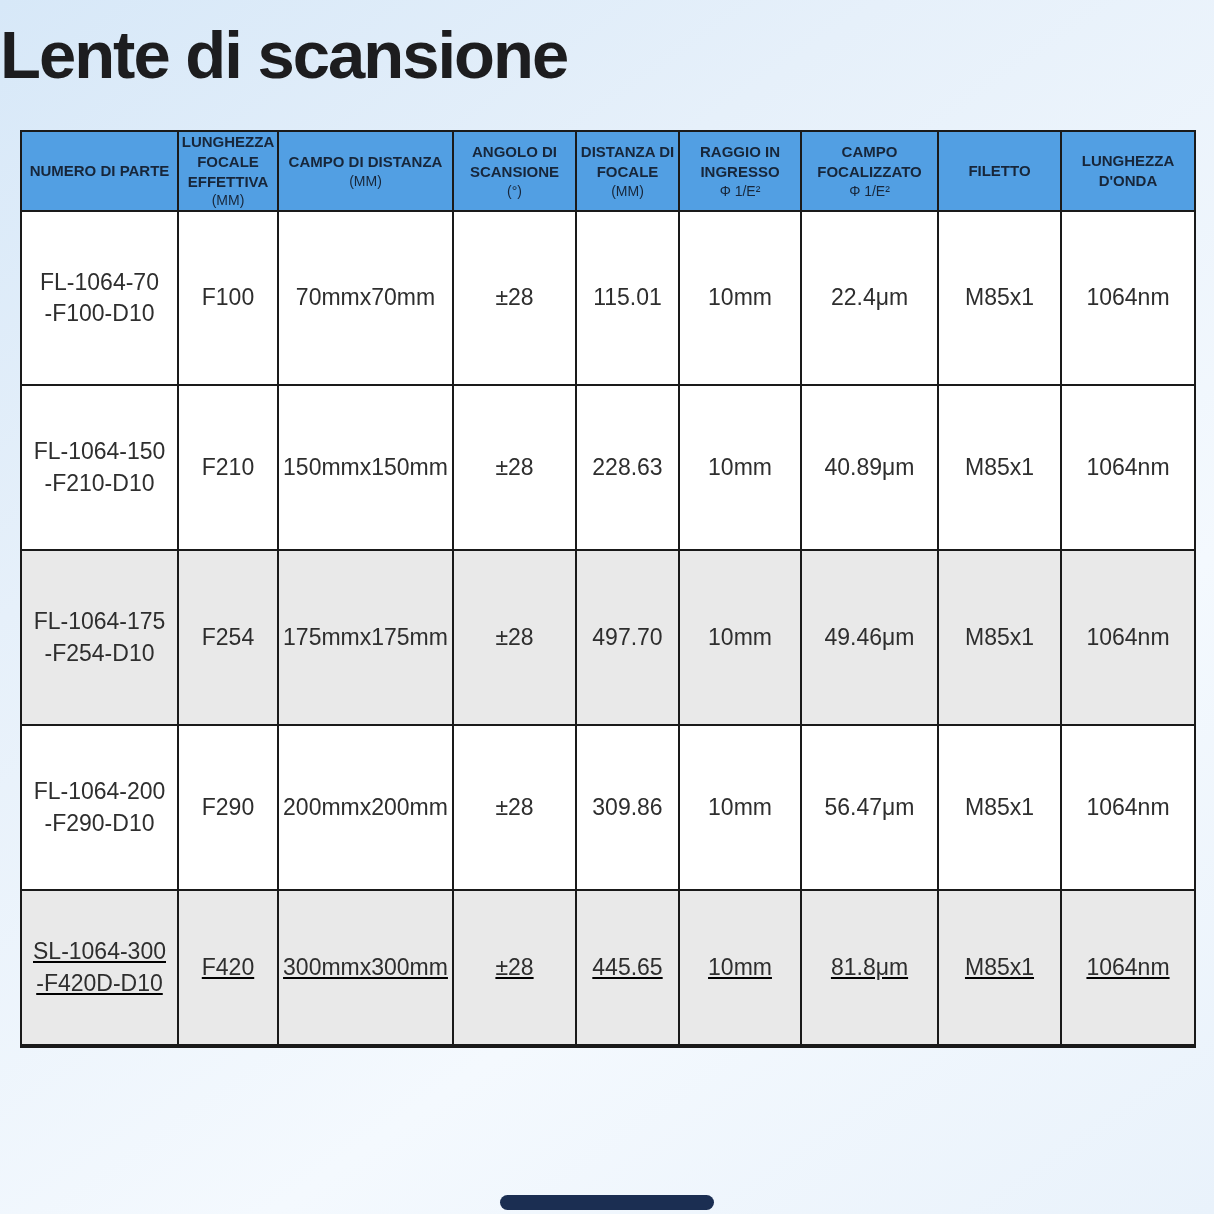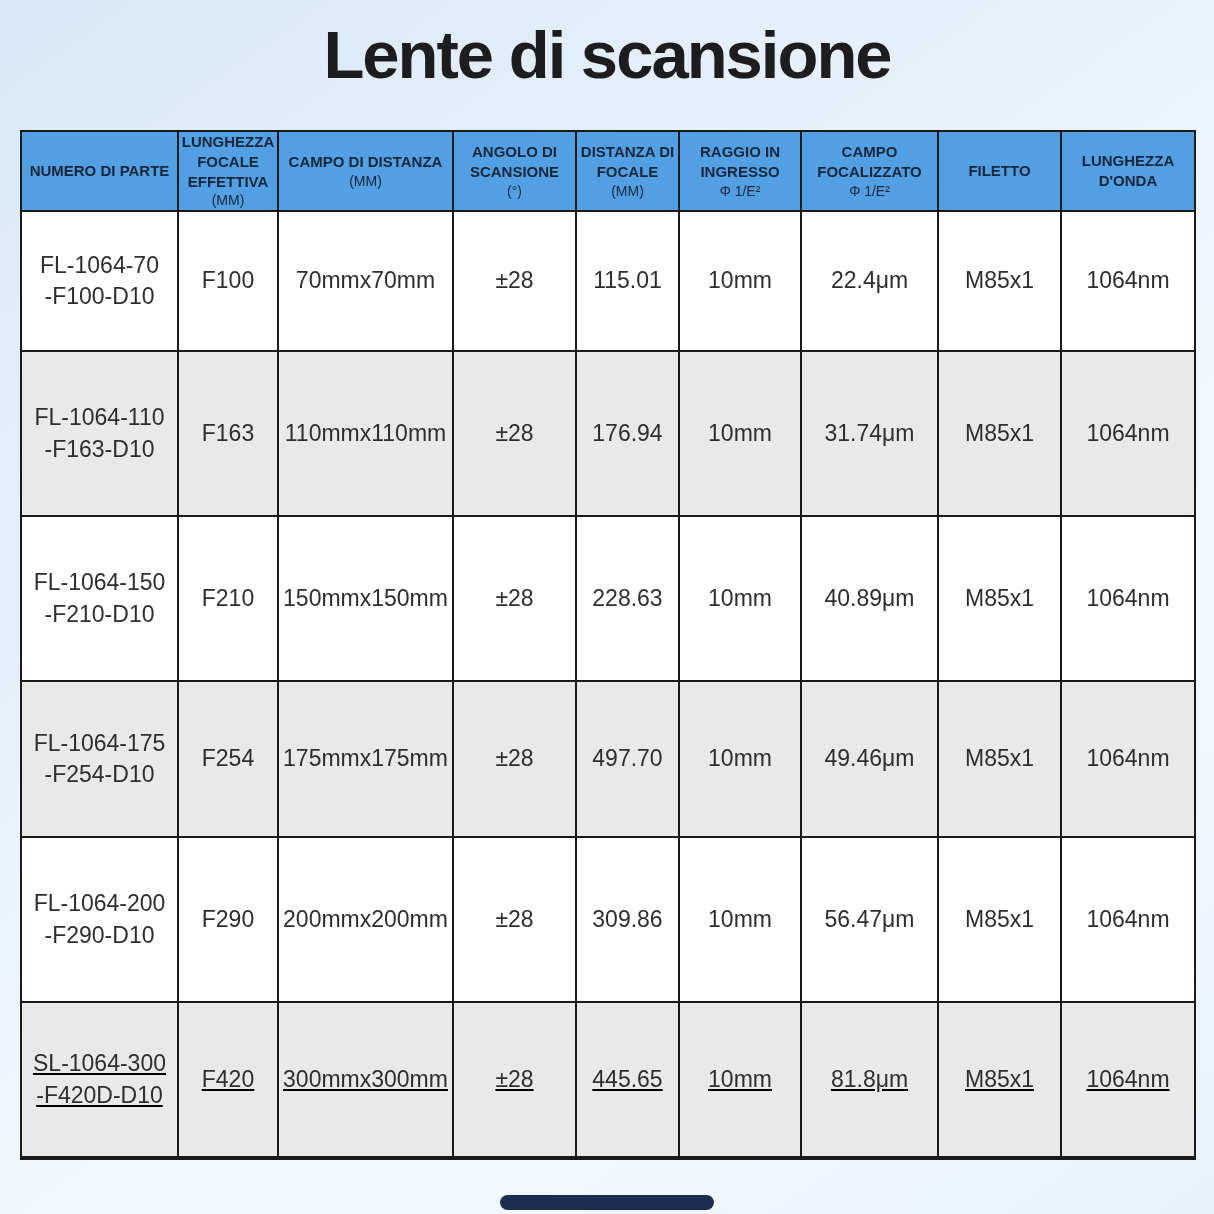--- a/index.html
+++ b/index.html
@@ -3,21 +3,21 @@
 <meta charset="utf-8">
 <style>
   html,body { margin:0; padding:0; }
   body {
     width:1214px; height:1214px; position:relative; overflow:hidden;
     font-family:"Liberation Sans", sans-serif;
     background: linear-gradient(145deg,#d7e8f8 0%, #e6f0fa 30%, #f4f9fe 68%, #e9f2fb 100%);
   }
   .page-title {
     position:absolute; top:16px; left:0; width:100%;
-    text-align:center; font-size:67px; font-weight:bold; letter-spacing:-2px;
+    text-align:left; font-size:67px; font-weight:bold; letter-spacing:-2px;
     color:#1d1d1f;
   }
   table.spec {
     position:absolute; left:20px; top:130px; width:1174px;
     border-collapse:collapse; table-layout:fixed;
     background:#ffffff;
     border:2px solid #1a1a1a; border-bottom-width:4px;
   }
   th, td {
     border:2px solid #1a1a1a;
@@ -66,57 +66,45 @@
         <th><span>CAMPO DI DISTANZA</span><span class="h-unit">(MM)</span></th>
         <th><span>ANGOLO DI SCANSIONE</span><span class="h-unit">(°)</span></th>
         <th><span>DISTANZA DI FOCALE</span><span class="h-unit">(MM)</span></th>
         <th><span>RAGGIO IN INGRESSO</span><span class="h-unit">Φ 1/E²</span></th>
         <th><span>CAMPO FOCALIZZATO</span><span class="h-unit">Φ 1/E²</span></th>
         <th><span>FILETTO</span></th>
         <th><span>LUNGHEZZA D'ONDA</span></th>
       </tr>
     </thead>
   <tbody>
-      <tr style="height: 140px;">
+      <tr style="height: 174px;">
         <td class="part">FL-1064-70
 -F100-D10</td>
         <td>F100</td>
         <td>70mmx70mm</td>
         <td>±28</td>
         <td>115.01</td>
         <td>10mm</td>
         <td>22.4μm</td>
-        <td>M85x1</td>
-        <td>1064nm</td>
-      </tr>
-      <tr class="alt" style="height: 165px;">
-        <td class="part">FL-1064-110
--F163-D10</td>
-        <td>F163</td>
-        <td>110mmx110mm</td>
-        <td>±28</td>
-        <td>176.94</td>
-        <td>10mm</td>
-        <td>31.74μm</td>
         <td>M85x1</td>
         <td>1064nm</td>
       </tr>
       <tr style="height: 165px;">
         <td class="part">FL-1064-150
 -F210-D10</td>
         <td>F210</td>
         <td>150mmx150mm</td>
         <td>±28</td>
         <td>228.63</td>
         <td>10mm</td>
         <td>40.89μm</td>
         <td>M85x1</td>
         <td>1064nm</td>
       </tr>
-      <tr class="alt" style="height: 156px;">
+      <tr class="alt" style="height: 175px;">
         <td class="part">FL-1064-175
 -F254-D10</td>
         <td>F254</td>
         <td>175mmx175mm</td>
         <td>±28</td>
         <td>497.70</td>
         <td>10mm</td>
         <td>49.46μm</td>
         <td>M85x1</td>
         <td>1064nm</td>

